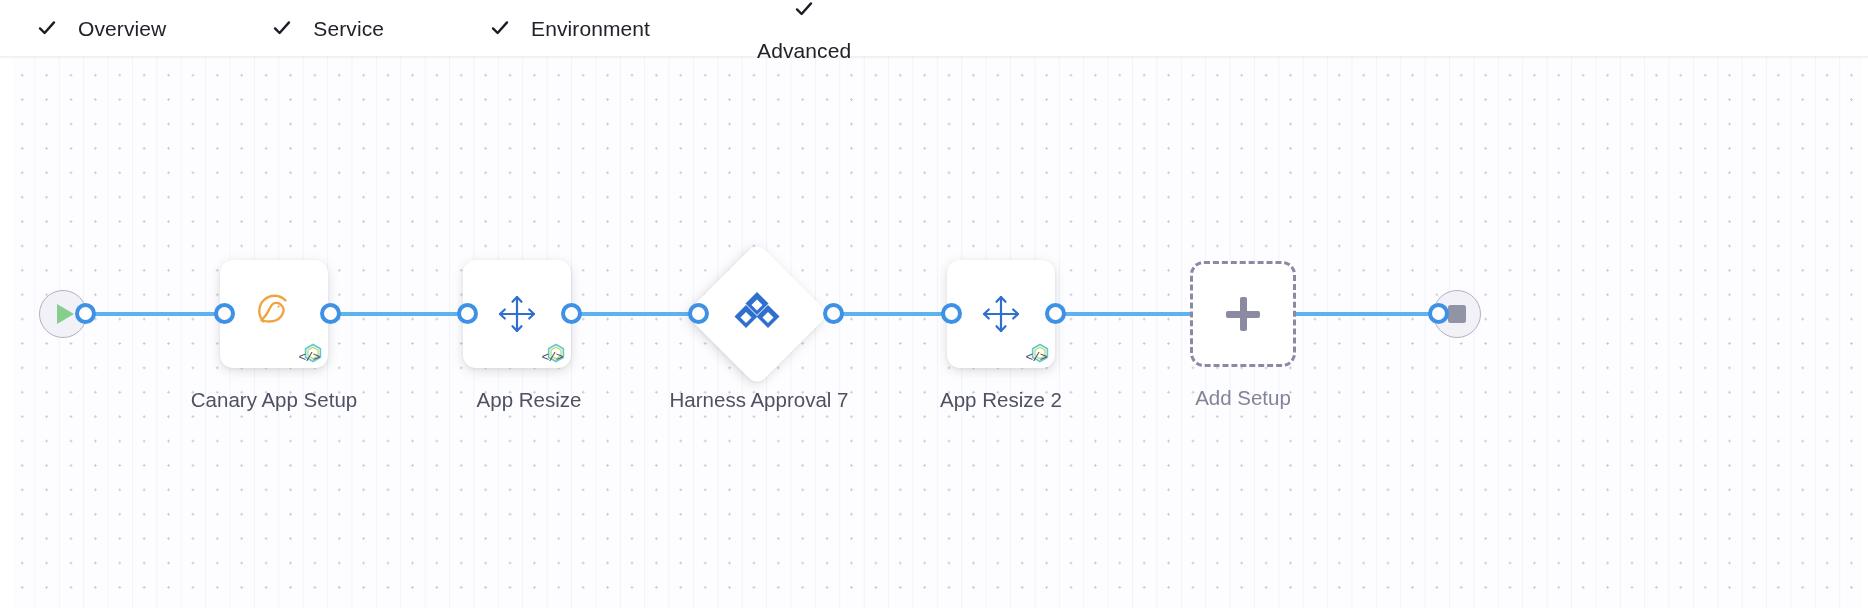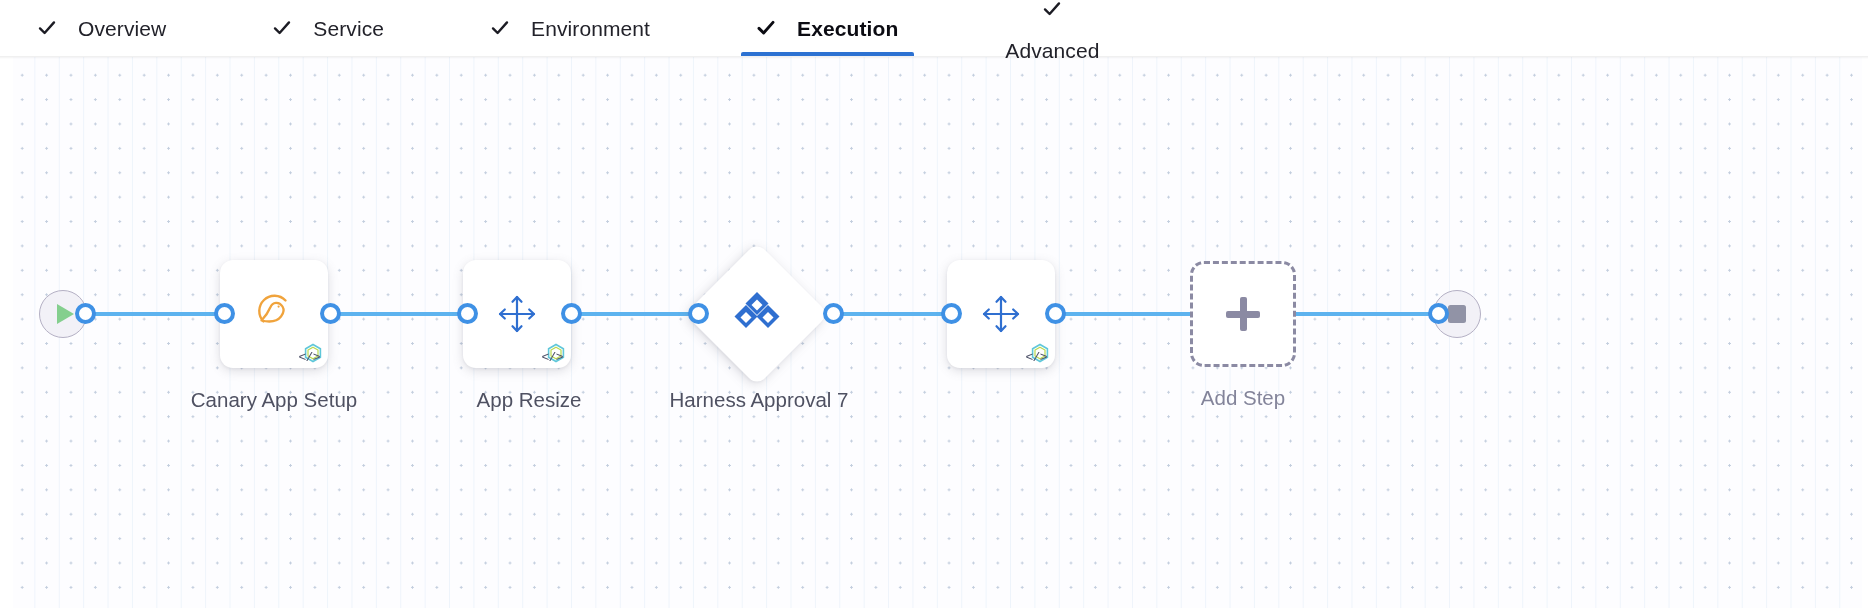--- a/index.html
+++ b/index.html
@@ -306,29 +306,20 @@
     <div class="tab">
       <span class="check">
         <svg width="18" height="18" viewBox="0 0 18 18">
             <path d="M2 9.4 L6.6 14 L16 3.4" stroke="#1c1c24" stroke-width="2.4" fill="none" stroke-linecap="round" stroke-linejoin="round"></path>
           </svg>
       </span>
       <span class="tlabel">Environment</span>
 
     </div>
 
-    <div class="tab active">
-      <span class="check">
-        <svg width="18" height="18" viewBox="0 0 18 18">
-            <path d="M2 9.4 L6.6 14 L16 3.4" stroke="#0b0b12" stroke-width="2.9" fill="none" stroke-linecap="round" stroke-linejoin="round"></path>
-          </svg>
-      </span>
-      <span class="tlabel">Execution</span>
-      <span class="underline"></span>
-    </div>
 
     <div class="tab">
       <span class="check">
         <svg width="18" height="18" viewBox="0 0 18 18">
             <path d="M2 9.4 L6.6 14 L16 3.4" stroke="#1c1c24" stroke-width="2.4" fill="none" stroke-linecap="round" stroke-linejoin="round"></path>
           </svg>
       </span>
       <span class="tlabel">Advanced</span>
 
     </div>
@@ -434,26 +425,27 @@
         <div class="icon-wrap" style="left:auto;right:4px;top:auto;bottom:4px;transform:none;width:22px;height:22px;">
           <svg width="22" height="22" viewBox="0 0 22 22">
             <polygon points="11,2.5 18.4,6.8 18.4,15.2 11,19.5 3.6,15.2 3.6,6.8" stroke="#5fc7d9" stroke-width="1.6" fill="none"></polygon>
             <polygon points="11,5.2 16,8.1 16,13.9 11,16.8 6,13.9 6,8.1" stroke="#b9d94f" stroke-width="1.2" fill="none"></polygon>
           </svg>
         </div>
         <div class="code-badge">&lt;/&gt;</div>
       </div>
       <div class="port" style="left:941px;"></div>
       <div class="port" style="left:1045px;"></div>
+      <div class="node-label" style="left:907px;">App Resize 2</div>
 
       <div class="addstep" style="left:1190px;">
         <span class="plus-h"></span>
         <span class="plus-v"></span>
       </div>
-      <div class="node-label muted" style="left:1149px;">Add Step</div>
+      <div class="node-label muted" style="left:1149px;">Add Setup</div>
 
       <div class="port" style="left:1428px;"></div>
       <div class="terminal" style="left:1433px;">
         <div class="stop-sq"></div>
       </div>
 
     </div>
   </div>
 
 </div>

